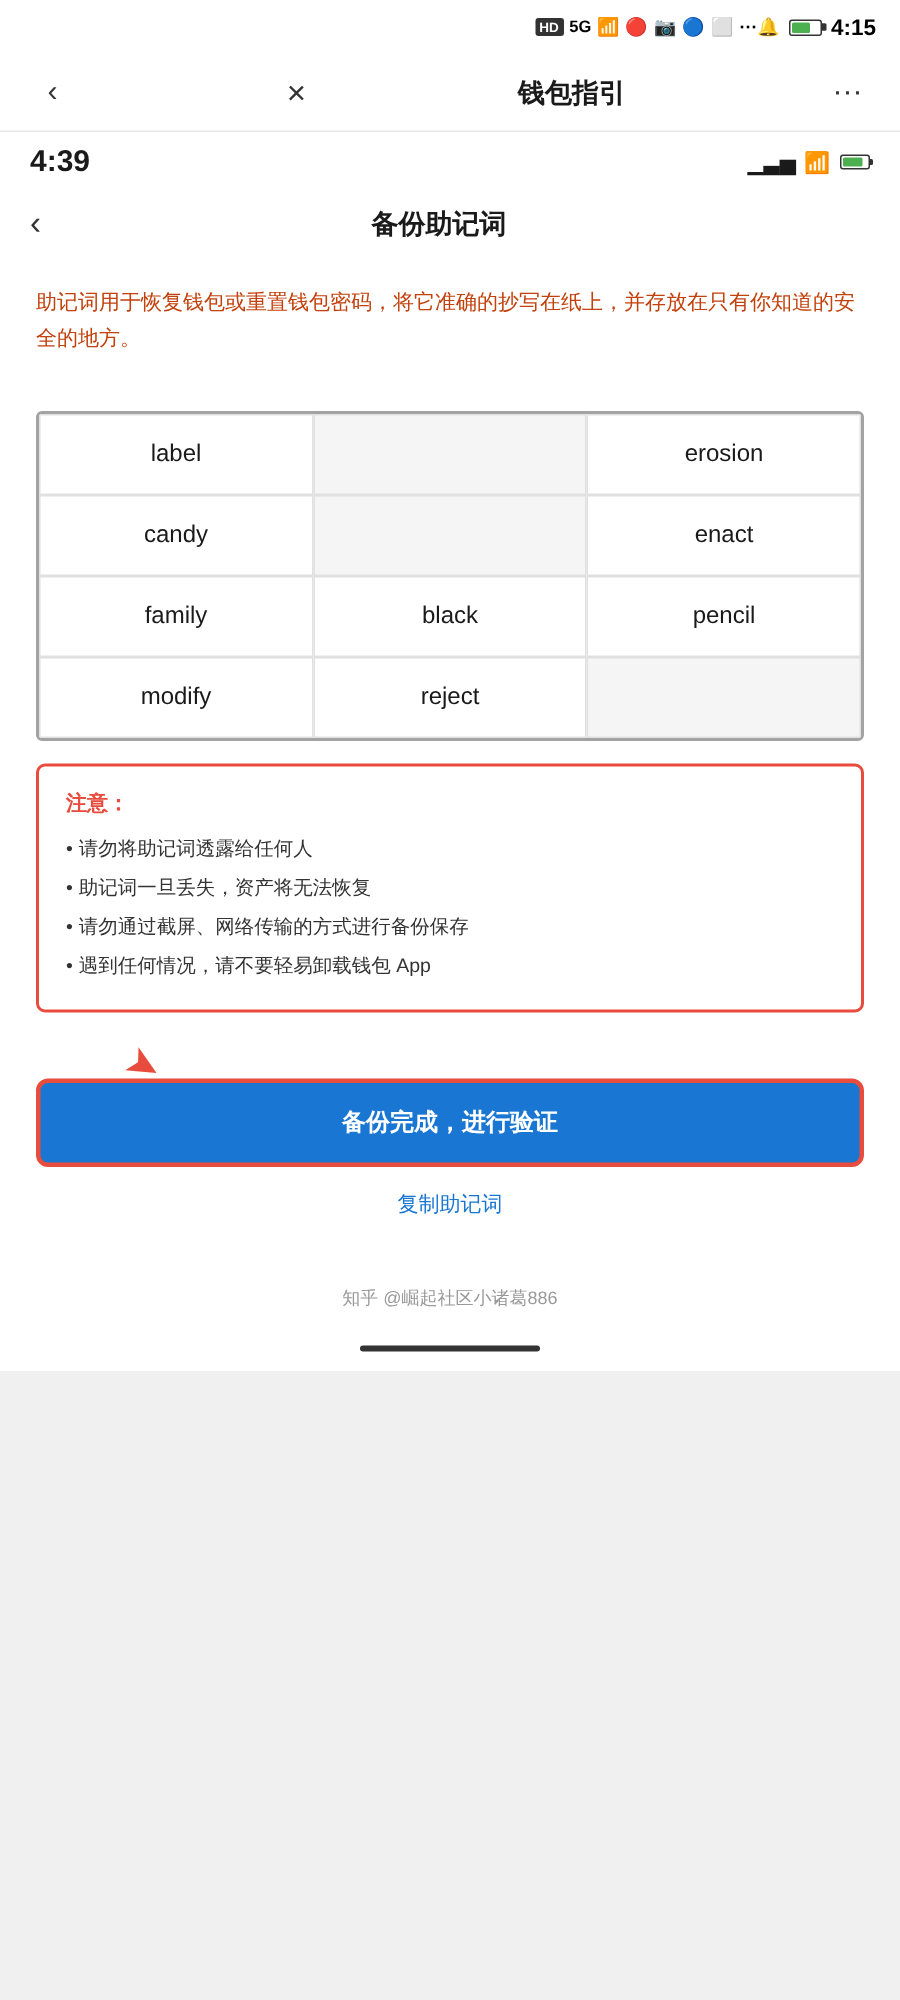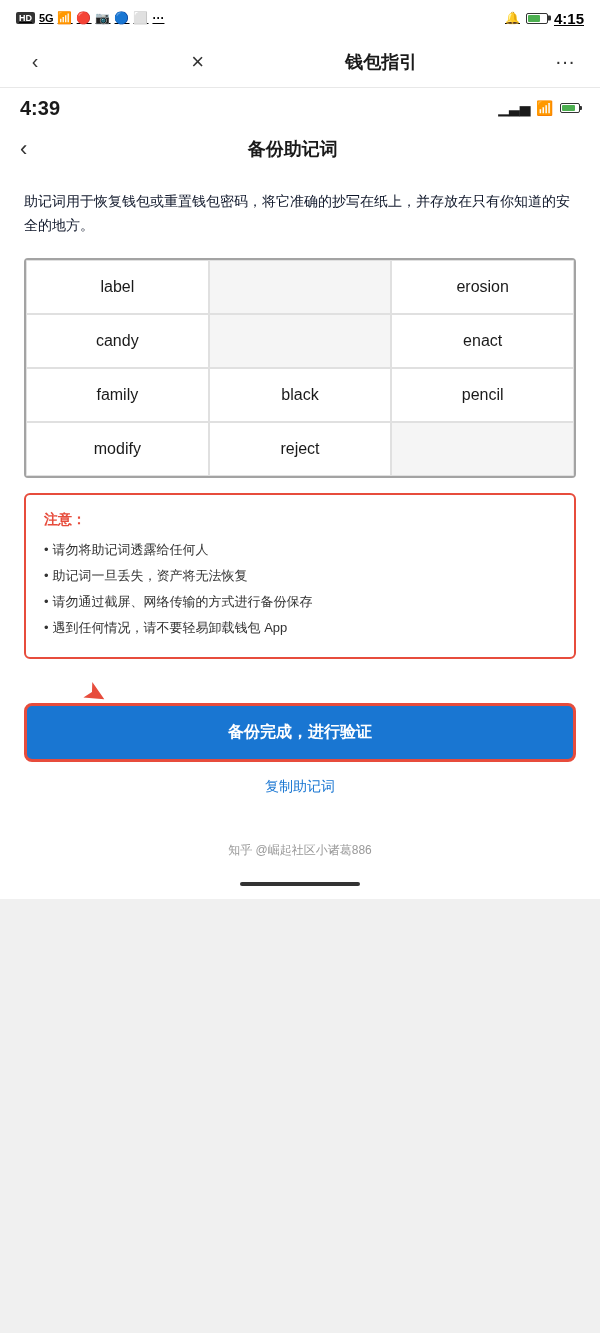--- a/index.html
+++ b/index.html
@@ -9,25 +9,24 @@
       background: #f0f0f0;
       font-family: -apple-system, 'PingFang SC', 'Helvetica Neue', sans-serif;
       position: relative;
       overflow-x: hidden;
     }
 
     
     .device-status-bar {
       background: #fff;
       display: flex;
-      justify-content: space-between;
+      justify-content: flex-end;
       align-items: center;
       padding: 6px 16px;
       height: 36px;
-      text-decoration: underline;
     }
     .status-left {
       display: flex;
       align-items: center;
       gap: 4px;
       font-size: 12px;
       font-weight: 600;
     }
     .status-right {
       display: flex;
@@ -120,23 +119,23 @@
       margin-right: 22px;
     }
 
     
     .main-content {
       padding: 16px 24px;
     }
 
     .description-text {
       font-size: 14px;
-      color: #0f172a;
+      color: #c2410c;
       line-height: 1.7;
-      margin-bottom: 20px;
+      margin-bottom: 36px;
     }
 
     
     .word-grid {
       display: grid;
       grid-template-columns: 1fr 1fr 1fr;
       gap: 0;
       border: 2px solid #a3a3a3;
       border-radius: 4px;
       overflow: hidden;

